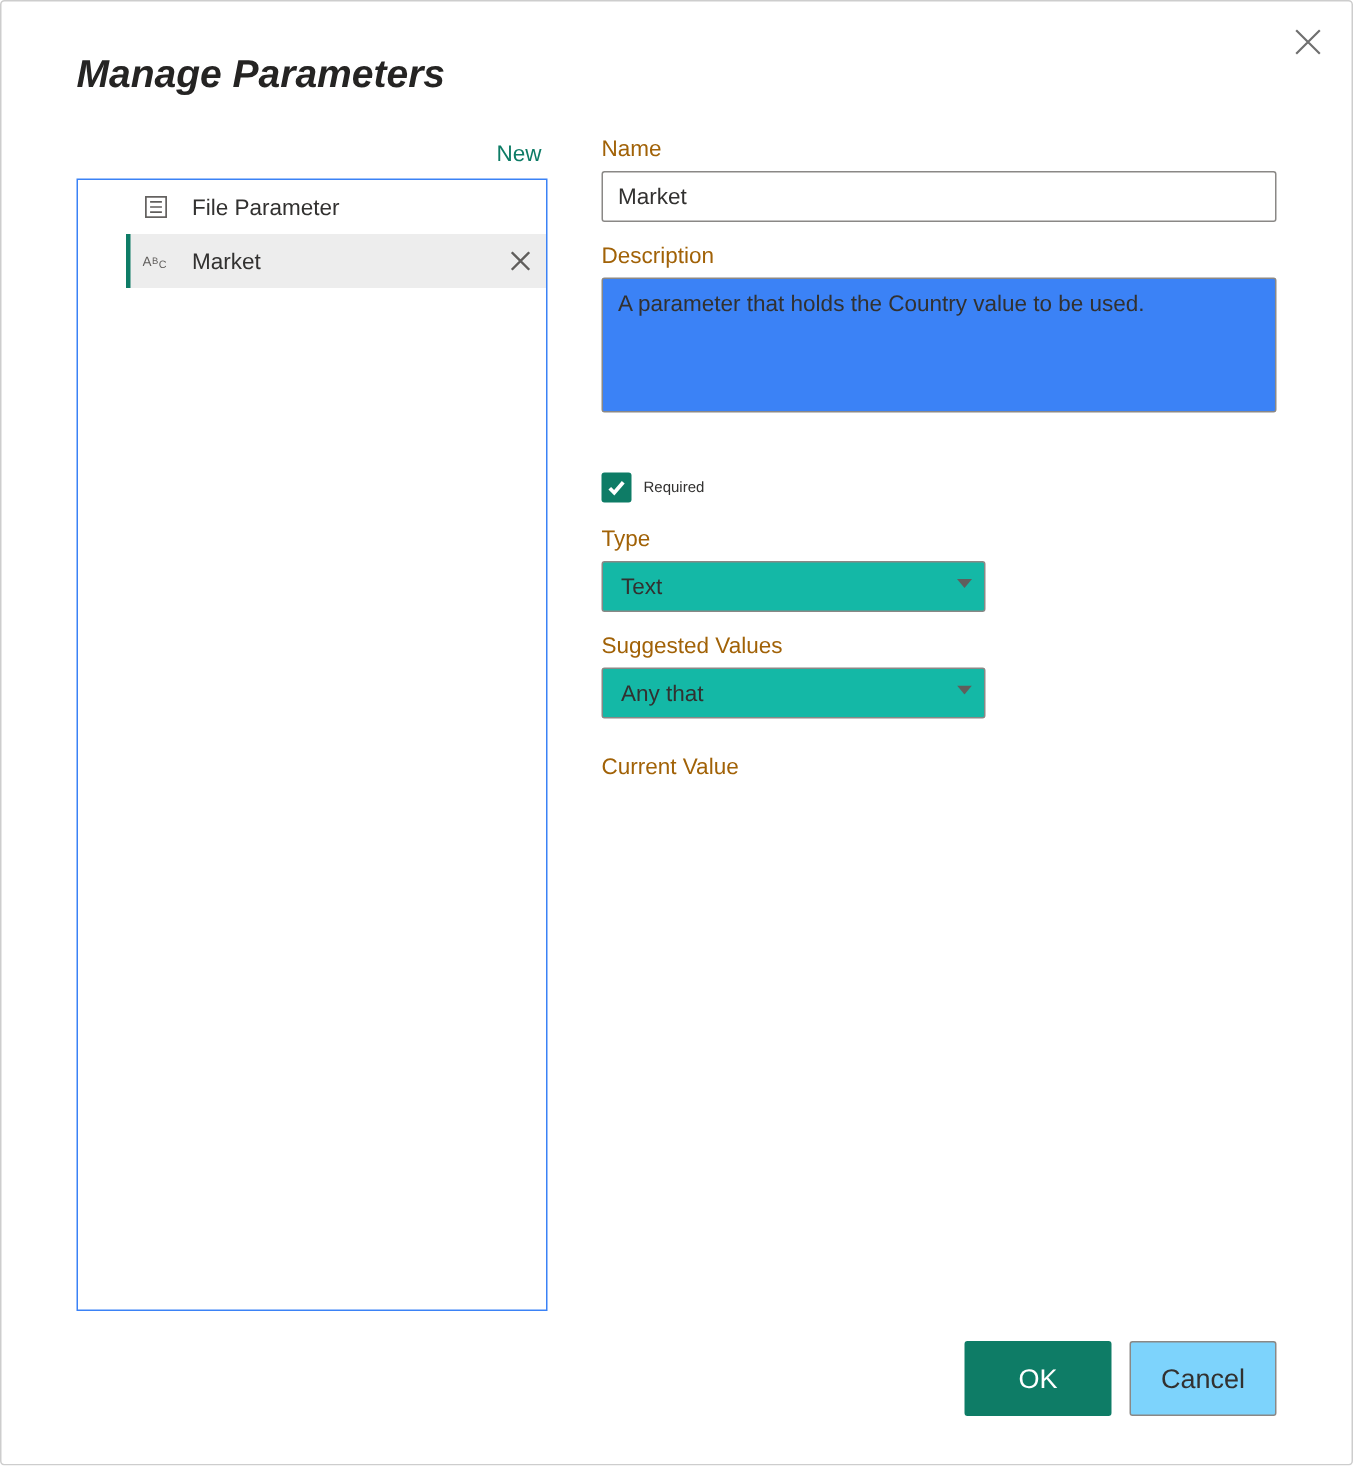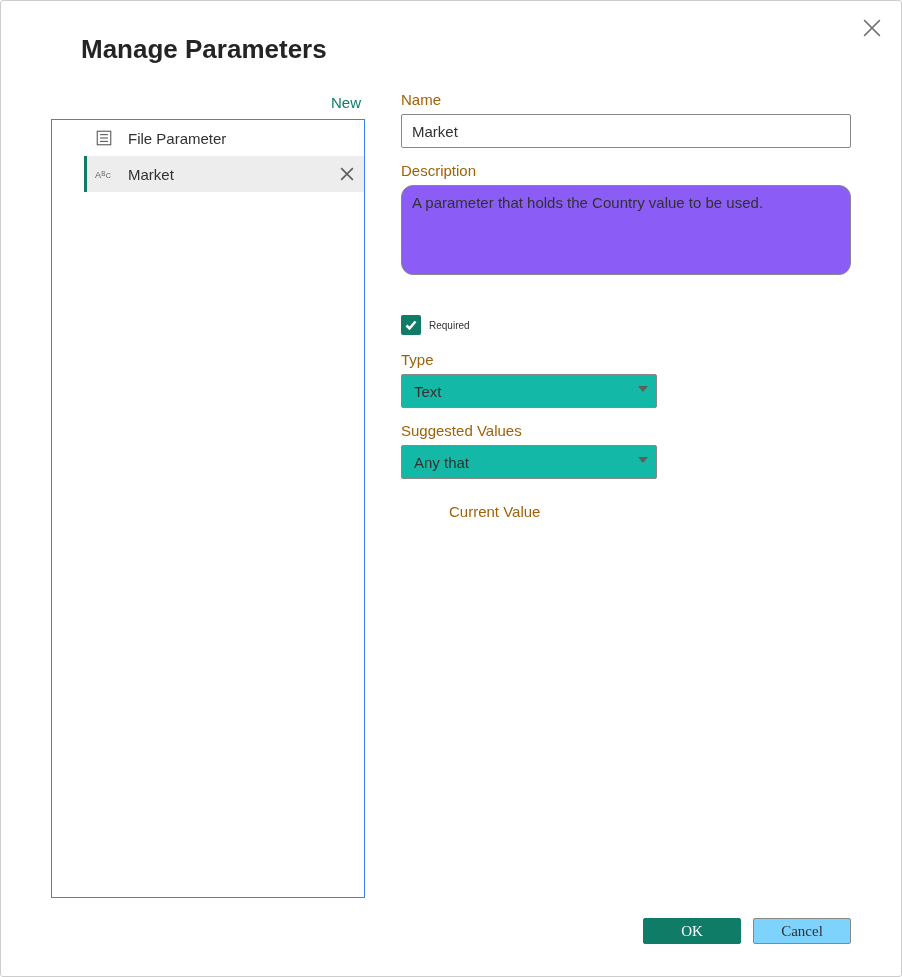--- a/index.html
+++ b/index.html
@@ -36,21 +36,22 @@
       justify-content: center;
     }
     .close-btn svg {
       width: 18px;
       height: 18px;
     }
     .dialog-title {
       font-size: 26px;
       font-weight: 600;
       color: #252423;
-      padding: 33px 50px 24px 80px;
+      padding: 33px 50px 24px 50px;
+      font-style: italic;
     }
     .content-row {
       display: flex;
       gap: 36px;
       padding: 0 50px 0 50px;
       flex: 1;
       min-height: 0;
     }
     .left-col {
       width: 314px;
@@ -149,28 +150,28 @@
       padding: 6px 10px;
       font-size: 15px;
       font-family: inherit;
       color: #323130;
       height: 34px;
       background: #fff;
       outline: none;
     }
     .textarea-input {
       border: 1px solid #8a8886;
-      border-radius: 12px;
+      border-radius: 2px;
       padding: 8px 10px;
       font-size: 15px;
       font-family: inherit;
       color: #323130;
       height: 90px;
       resize: none;
-      background: #8b5cf6;
+      background: #3b82f6;
       outline: none;
     }
     .checkbox-row {
       display: flex;
       align-items: center;
       gap: 8px;
       margin-top: 26px;
       margin-bottom: 2px;
     }
     .checkbox {
@@ -214,35 +215,34 @@
       height: 10px;
       color: #605e5c;
     }
     .dropdown-caret svg {
       width: 10px;
       height: 6px;
       display: block;
     }
     .section-gap {
       margin-top: 10px;
-      margin-left: 48px;
     }
 
     .footer {
       display: flex;
       justify-content: flex-end;
       gap: 12px;
       padding: 20px 50px 32px 50px;
     }
     .btn {
       min-width: 98px;
-      height: 26px;
-      border-radius: 2px;
-      font-size: 15px;
-      font-family: Liberation Serif, serif;
+      height: 50px;
+      border-radius: 2px;
+      font-size: 18px;
+      font-family: Liberation Sans, sans-serif;
       cursor: pointer;
       display: flex;
       align-items: center;
       justify-content: center;
       padding: 0 18px;
     }
     .btn-primary {
       background: #0E7C66;
       color: #fff;
       border: 1px solid #0E7C66;

